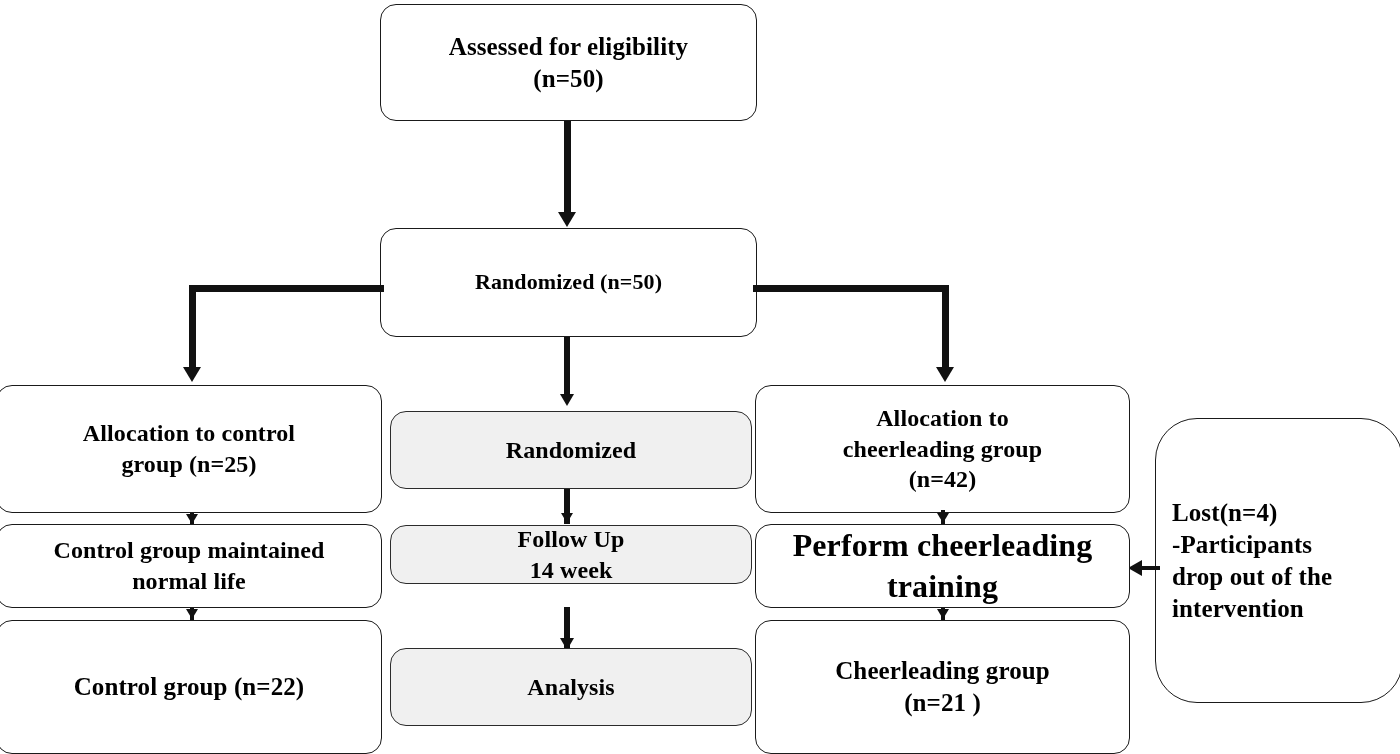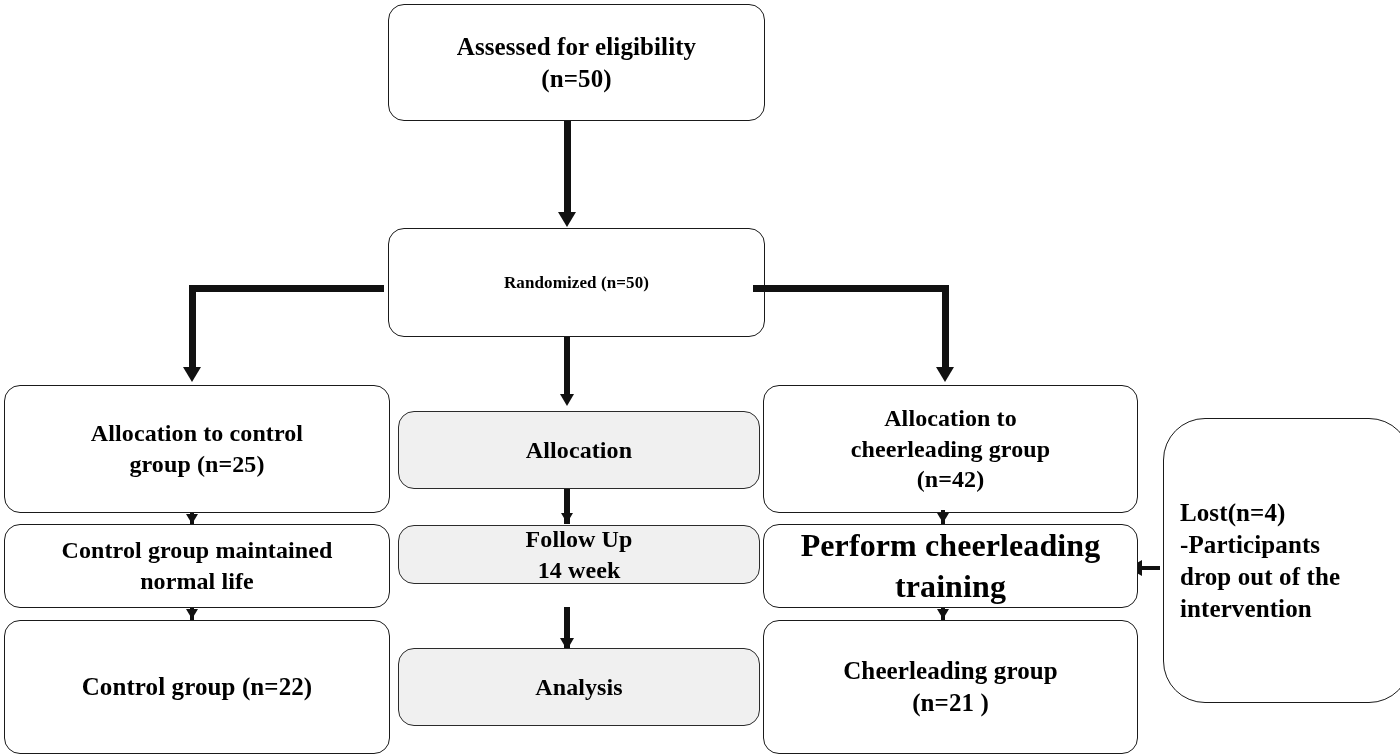--- a/index.html
+++ b/index.html
@@ -26,21 +26,20 @@
     background: #ffffff;
     display: flex;
     align-items: center;
     justify-content: center;
     text-align: center;
     font-weight: bold;
     color: #000000;
     line-height: 1.28;
     letter-spacing: 0.1px;
     padding: 2px 0;
-    margin-left: 8px;
   }
   .node .label {
     display: block;
     width: 100%;
     white-space: pre-line;
   }
 
   .node.stage {
     background: #f0f0f0;
     border-color: #2b2b2b;
@@ -98,42 +97,42 @@
 <div id="canvas">
 
   <div class="node" style="left:380px; top:4px; width:377px; height:117px; font-size:25px;">
     <span class="label">Assessed for eligibility
 (n=50)</span>
   </div>
 
   <div class="vline" style="left:564px; top:121px; width:7px; height:95px;"></div>
   <div class="arrow-down" style="left:558px; top:212px;"></div>
 
-  <div class="node" style="left:380px; top:228px; width:377px; height:109px; font-size:17px;">
+  <div class="node" style="left:380px; top:228px; width:377px; height:109px; font-size:22px;">
     <span class="label">Randomized   (n=50)</span>
   </div>
 
   <div class="hline" style="left:189px; top:285px; width:195px; height:7px;"></div>
   <div class="vline" style="left:189px; top:285px; width:7px; height:84px;"></div>
   <div class="arrow-down" style="left:183px; top:367px;"></div>
 
   <div class="hline" style="left:753px; top:285px; width:196px; height:7px;"></div>
   <div class="vline" style="left:942px; top:285px; width:7px; height:84px;"></div>
   <div class="arrow-down" style="left:936px; top:367px;"></div>
 
   <div class="vline" style="left:564px; top:337px; width:6px; height:62px;"></div>
   <div class="arrow-down small" style="left:560px; top:394px;"></div>
 
   <div class="node" style="left:-4px; top:385px; width:386px; height:128px; font-size:24px;">
     <span class="label">Allocation  to control
 group (n=25)</span>
   </div>
 
   <div class="node stage" style="left:390px; top:411px; width:362px; height:78px; font-size:24px;">
-    <span class="label">Allocation</span>
+    <span class="label">Randomized</span>
   </div>
 
   <div class="node" style="left:755px; top:385px; width:375px; height:128px; font-size:24px;">
     <span class="label">Allocation  to
 cheerleading group
 (n=42)</span>
   </div>
 
   <div class="node lost" style="left:1155px; top:418px; width:248px; height:285px; font-size:25px;">
     <span class="label">Lost(n=4)

